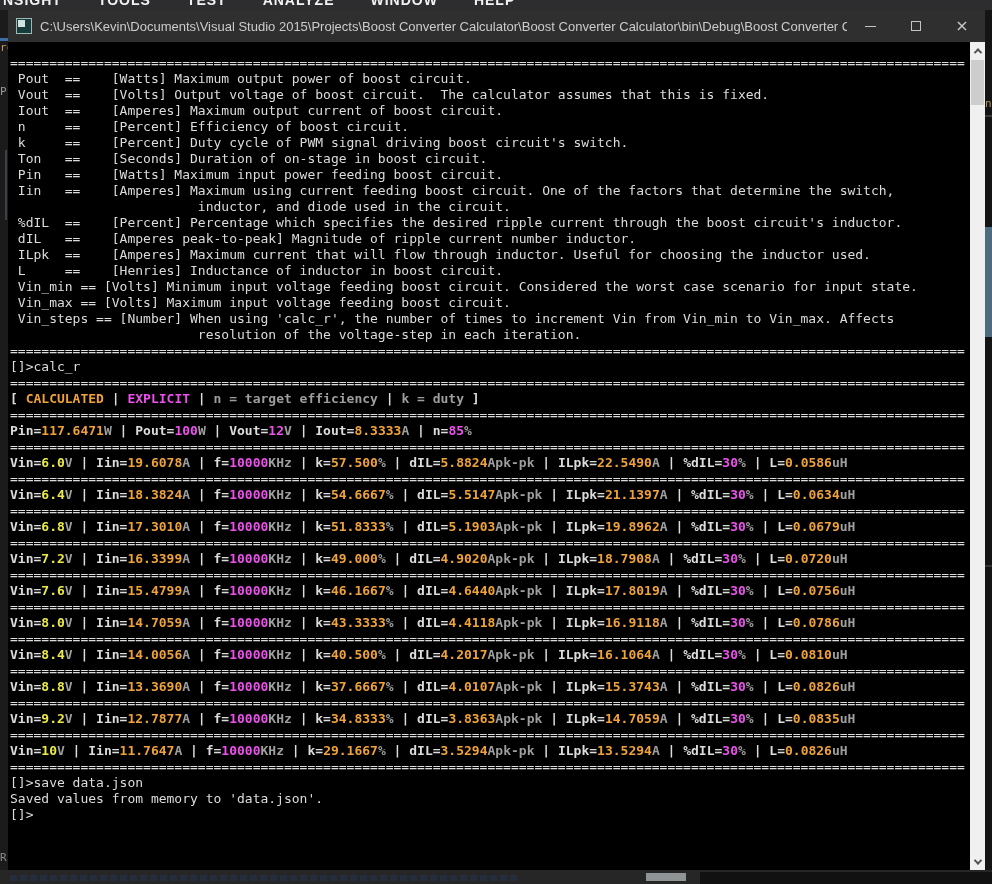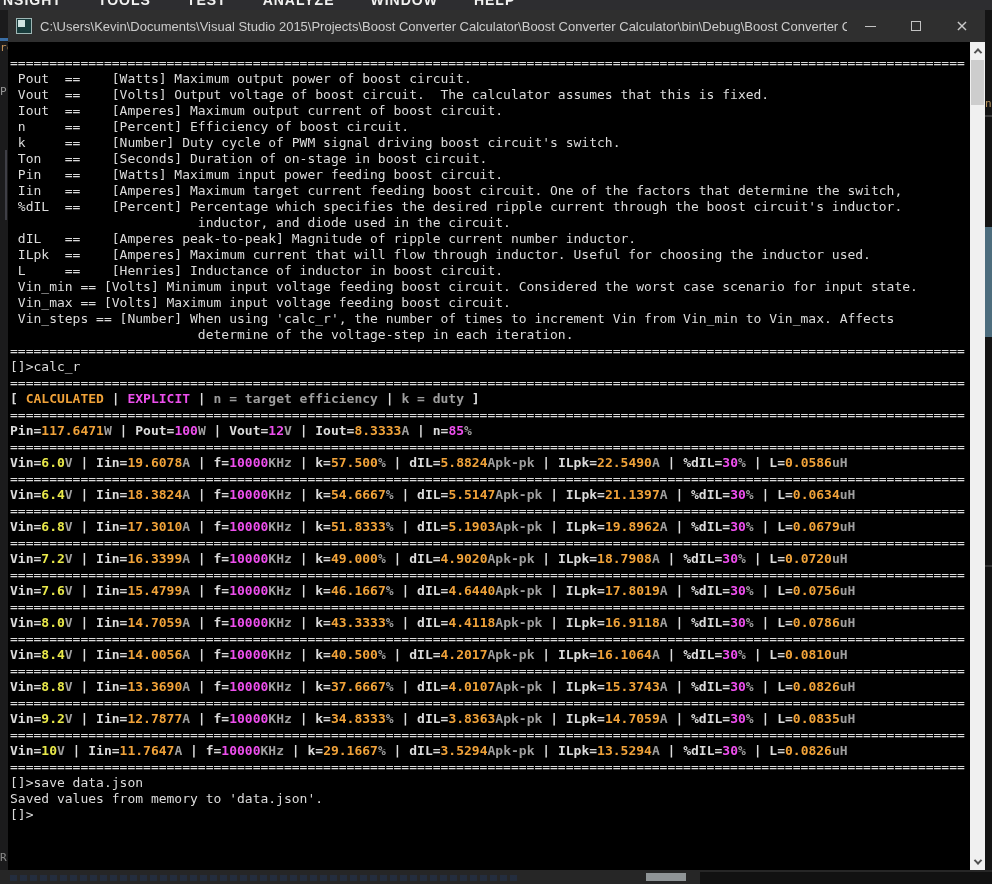--- a/index.html
+++ b/index.html
@@ -103,33 +103,33 @@
           </div>
       </div>
     </div>
     <div class="console-body">
       <div class="console-output">
           <div class="cline">==========================================================================================================================</div>
           <div class="cline"> Pout  ==    [Watts] Maximum output power of boost circuit.</div>
           <div class="cline"> Vout  ==    [Volts] Output voltage of boost circuit.  The calculator assumes that this is fixed.</div>
           <div class="cline"> Iout  ==    [Amperes] Maximum output current of boost circuit.</div>
           <div class="cline"> n     ==    [Percent] Efficiency of boost circuit.</div>
-          <div class="cline"> k     ==    [Number] Duty cycle of PWM signal driving boost circuit's switch.</div>
+          <div class="cline"> k     ==    [Percent] Duty cycle of PWM signal driving boost circuit's switch.</div>
           <div class="cline"> Ton   ==    [Seconds] Duration of on-stage in boost circuit.</div>
           <div class="cline"> Pin   ==    [Watts] Maximum input power feeding boost circuit.</div>
-          <div class="cline"> Iin   ==    [Amperes] Maximum target current feeding boost circuit. One of the factors that determine the switch,</div>
+          <div class="cline"> Iin   ==    [Amperes] Maximum using current feeding boost circuit. One of the factors that determine the switch,</div>
+          <div class="cline">                        inductor, and diode used in the circuit.</div>
           <div class="cline"> %dIL  ==    [Percent] Percentage which specifies the desired ripple current through the boost circuit's inductor.</div>
-          <div class="cline">                        inductor, and diode used in the circuit.</div>
           <div class="cline"> dIL   ==    [Amperes peak-to-peak] Magnitude of ripple current number inductor.</div>
           <div class="cline"> ILpk  ==    [Amperes] Maximum current that will flow through inductor. Useful for choosing the inductor used.</div>
           <div class="cline"> L     ==    [Henries] Inductance of inductor in boost circuit.</div>
           <div class="cline"> Vin_min == [Volts] Minimum input voltage feeding boost circuit. Considered the worst case scenario for input state.</div>
           <div class="cline"> Vin_max == [Volts] Maximum input voltage feeding boost circuit.</div>
           <div class="cline"> Vin_steps == [Number] When using 'calc_r', the number of times to increment Vin from Vin_min to Vin_max. Affects</div>
-          <div class="cline">                        determine of the voltage-step in each iteration.</div>
+          <div class="cline">                        resolution of the voltage-step in each iteration.</div>
           <div class="cline">==========================================================================================================================</div>
           <div class="cline">[]&gt;calc_r</div>
           <div class="cline">==========================================================================================================================</div>
           <div class="cline bold"><span style="color: rgb(220, 220, 220);">[ </span><span style="color: rgb(240, 162, 57);">CALCULATED</span><span style="color: rgb(220, 220, 220);"> | </span><span style="color: rgb(238, 79, 238);">EXPLICIT</span><span style="color: rgb(220, 220, 220);"> | </span><span style="color: rgb(158, 158, 158);">n = target efficiency</span><span style="color: rgb(220, 220, 220);"> | </span><span style="color: rgb(158, 158, 158);">k = duty</span><span style="color: rgb(220, 220, 220);"> ]</span></div>
           <div class="cline">==========================================================================================================================</div>
           <div class="cline bold"><span style="color: rgb(220, 220, 220);">Pin=</span><span style="color: rgb(240, 162, 57);">117.6471</span><span style="color: rgb(158, 158, 158);">W</span><span style="color: rgb(220, 220, 220);"> | </span><span style="color: rgb(220, 220, 220);">Pout=</span><span style="color: rgb(238, 79, 238);">100</span><span style="color: rgb(158, 158, 158);">W</span><span style="color: rgb(220, 220, 220);"> | </span><span style="color: rgb(220, 220, 220);">Vout=</span><span style="color: rgb(238, 79, 238);">12</span><span style="color: rgb(158, 158, 158);">V</span><span style="color: rgb(220, 220, 220);"> | </span><span style="color: rgb(220, 220, 220);">Iout=</span><span style="color: rgb(240, 162, 57);">8.3333</span><span style="color: rgb(158, 158, 158);">A</span><span style="color: rgb(220, 220, 220);"> | </span><span style="color: rgb(220, 220, 220);">n=</span><span style="color: rgb(238, 79, 238);">85</span><span style="color: rgb(158, 158, 158);">%</span></div>
           <div class="cline">==========================================================================================================================</div>
           <div class="cline bold"><span style="color: rgb(220, 220, 220);">Vin=</span><span style="color: rgb(233, 233, 74);">6.0</span><span style="color: rgb(158, 158, 158);">V</span><span style="color: rgb(220, 220, 220);"> | </span><span style="color: rgb(220, 220, 220);">Iin=</span><span style="color: rgb(240, 162, 57);">19.6078</span><span style="color: rgb(158, 158, 158);">A</span><span style="color: rgb(220, 220, 220);"> | </span><span style="color: rgb(220, 220, 220);">f=</span><span style="color: rgb(238, 79, 238);">10000</span><span style="color: rgb(158, 158, 158);">KHz</span><span style="color: rgb(220, 220, 220);"> | </span><span style="color: rgb(220, 220, 220);">k=</span><span style="color: rgb(240, 162, 57);">57.500</span><span style="color: rgb(158, 158, 158);">%</span><span style="color: rgb(220, 220, 220);"> | </span><span style="color: rgb(220, 220, 220);">dIL=</span><span style="color: rgb(240, 162, 57);">5.8824</span><span style="color: rgb(158, 158, 158);">Apk-pk</span><span style="color: rgb(220, 220, 220);"> | </span><span style="color: rgb(220, 220, 220);">ILpk=</span><span style="color: rgb(240, 162, 57);">22.5490</span><span style="color: rgb(158, 158, 158);">A</span><span style="color: rgb(220, 220, 220);"> | </span><span style="color: rgb(220, 220, 220);">%dIL=</span><span style="color: rgb(238, 79, 238);">30</span><span style="color: rgb(158, 158, 158);">%</span><span style="color: rgb(220, 220, 220);"> | </span><span style="color: rgb(220, 220, 220);">L=</span><span style="color: rgb(240, 162, 57);">0.0586</span><span style="color: rgb(158, 158, 158);">uH</span></div>
           <div class="cline">==========================================================================================================================</div>
           <div class="cline bold"><span style="color: rgb(220, 220, 220);">Vin=</span><span style="color: rgb(233, 233, 74);">6.4</span><span style="color: rgb(158, 158, 158);">V</span><span style="color: rgb(220, 220, 220);"> | </span><span style="color: rgb(220, 220, 220);">Iin=</span><span style="color: rgb(240, 162, 57);">18.3824</span><span style="color: rgb(158, 158, 158);">A</span><span style="color: rgb(220, 220, 220);"> | </span><span style="color: rgb(220, 220, 220);">f=</span><span style="color: rgb(238, 79, 238);">10000</span><span style="color: rgb(158, 158, 158);">KHz</span><span style="color: rgb(220, 220, 220);"> | </span><span style="color: rgb(220, 220, 220);">k=</span><span style="color: rgb(240, 162, 57);">54.6667</span><span style="color: rgb(158, 158, 158);">%</span><span style="color: rgb(220, 220, 220);"> | </span><span style="color: rgb(220, 220, 220);">dIL=</span><span style="color: rgb(240, 162, 57);">5.5147</span><span style="color: rgb(158, 158, 158);">Apk-pk</span><span style="color: rgb(220, 220, 220);"> | </span><span style="color: rgb(220, 220, 220);">ILpk=</span><span style="color: rgb(240, 162, 57);">21.1397</span><span style="color: rgb(158, 158, 158);">A</span><span style="color: rgb(220, 220, 220);"> | </span><span style="color: rgb(220, 220, 220);">%dIL=</span><span style="color: rgb(238, 79, 238);">30</span><span style="color: rgb(158, 158, 158);">%</span><span style="color: rgb(220, 220, 220);"> | </span><span style="color: rgb(220, 220, 220);">L=</span><span style="color: rgb(240, 162, 57);">0.0634</span><span style="color: rgb(158, 158, 158);">uH</span></div>

